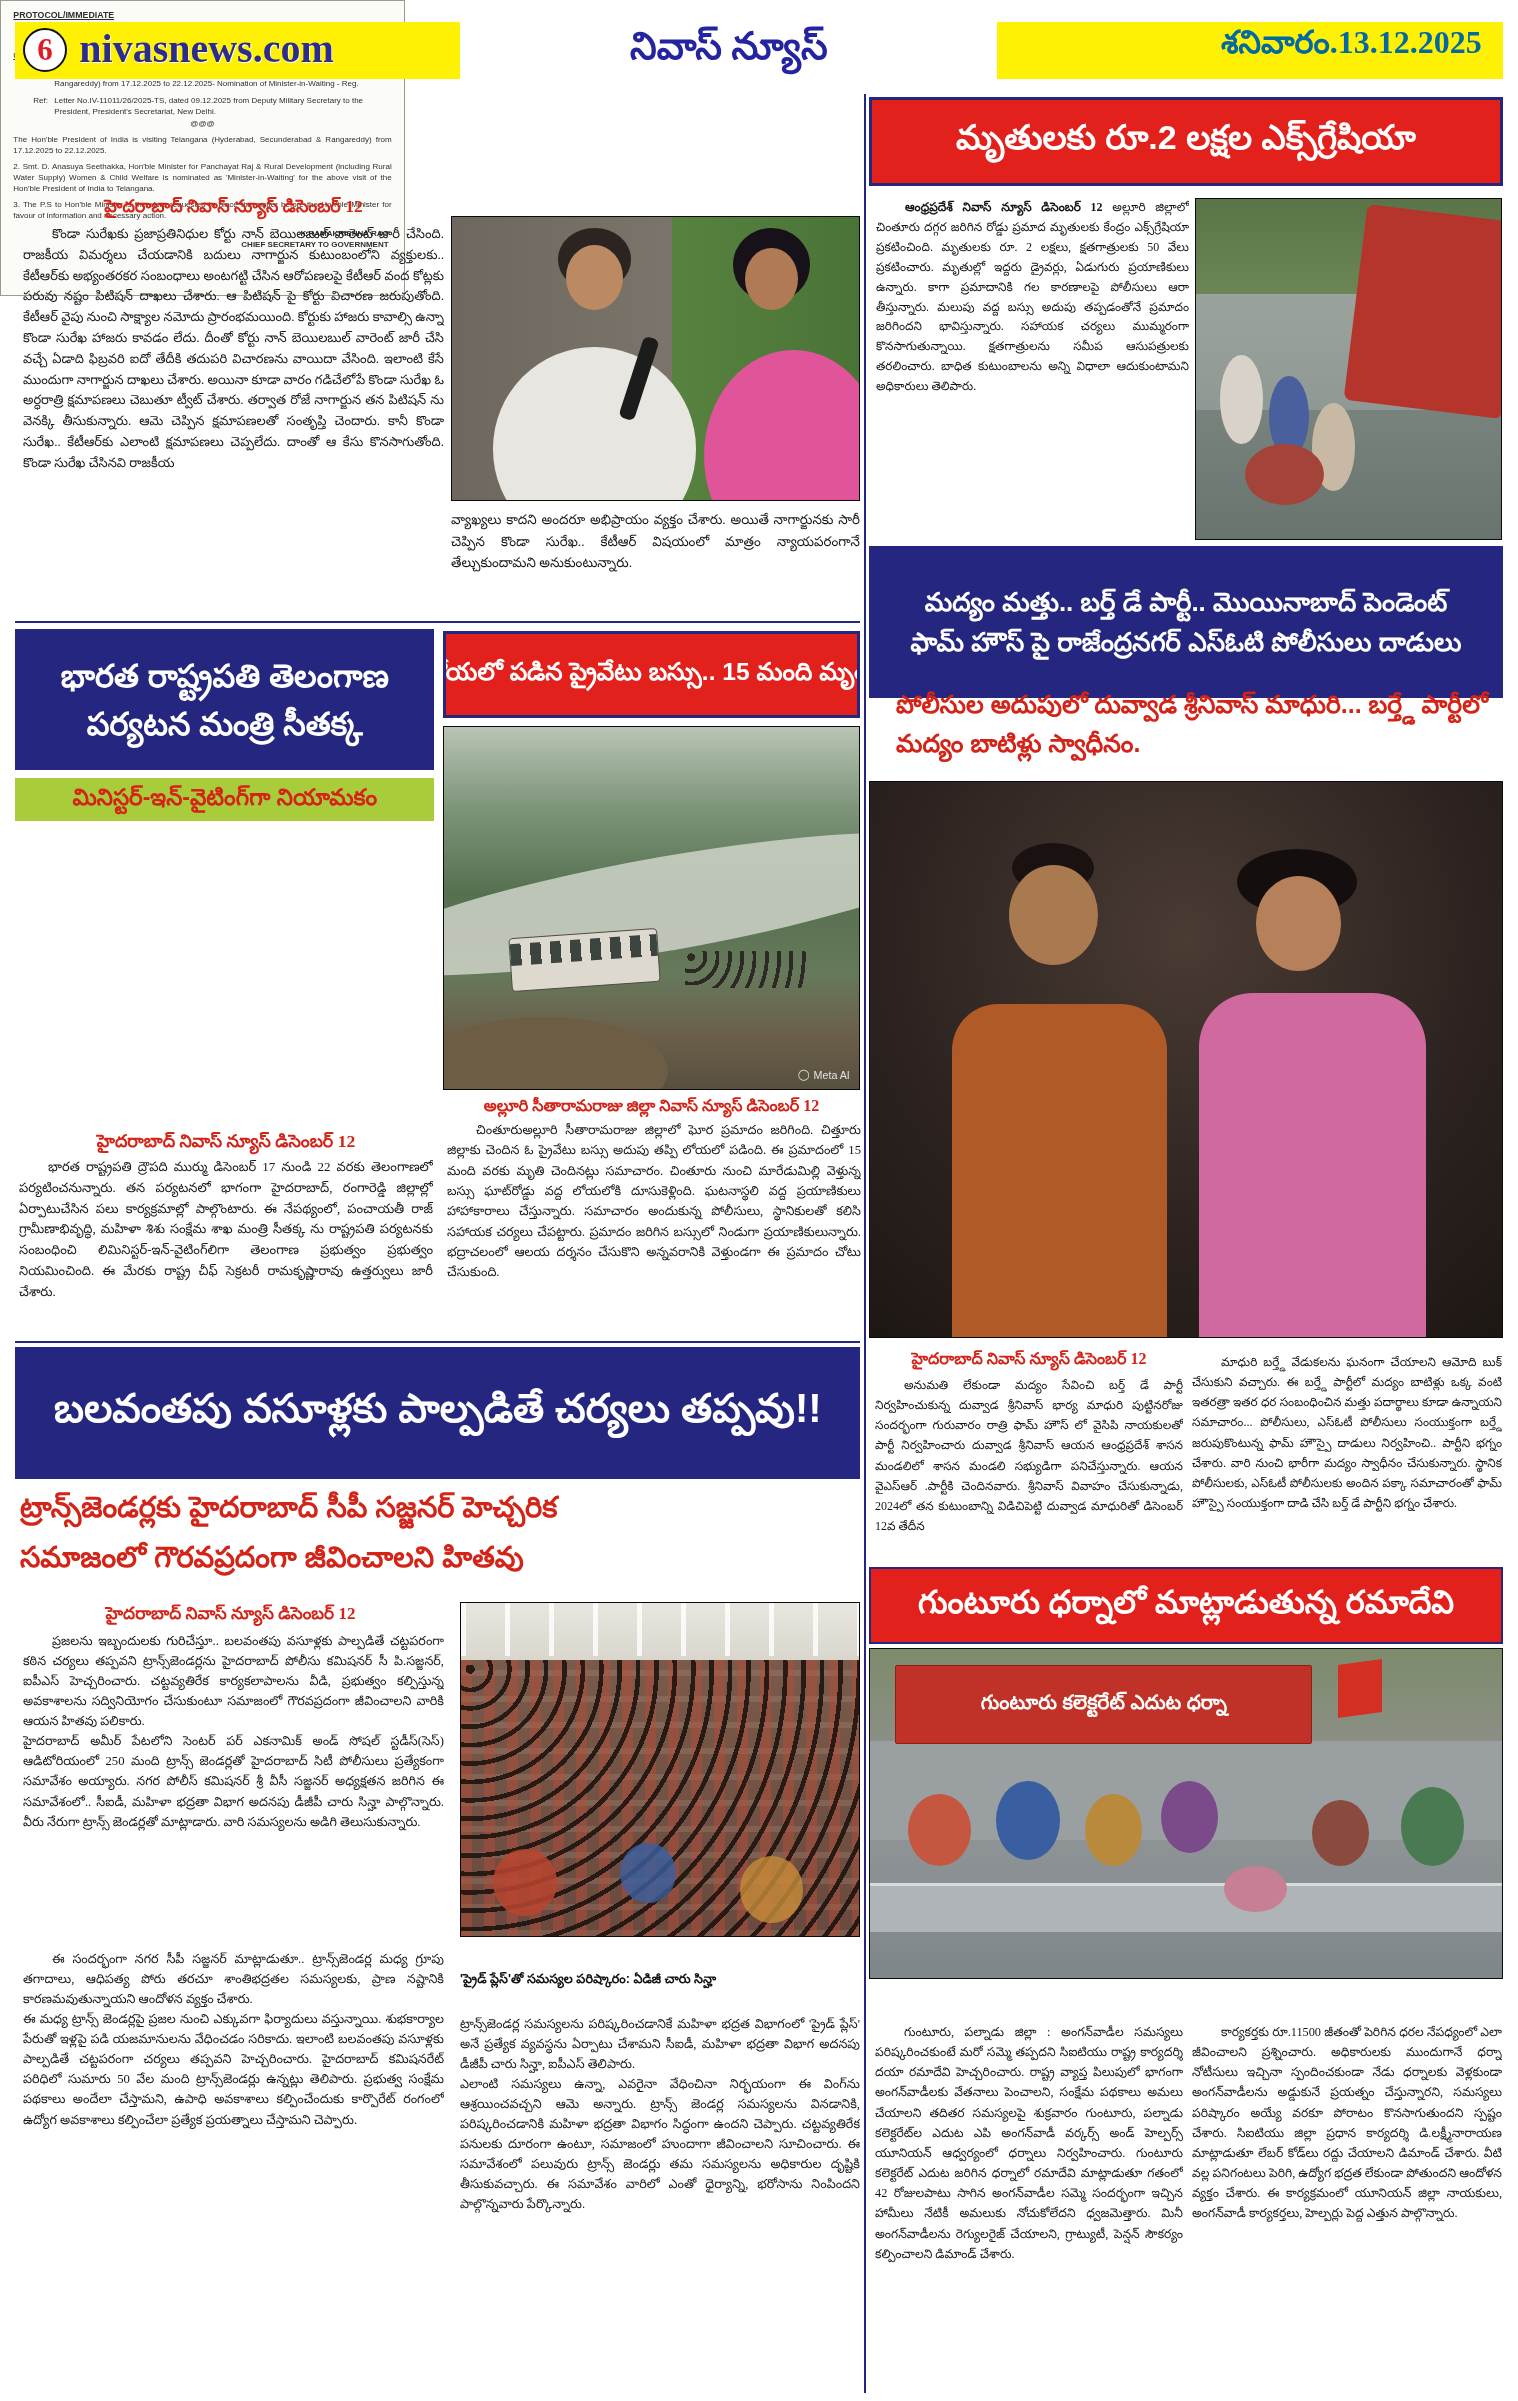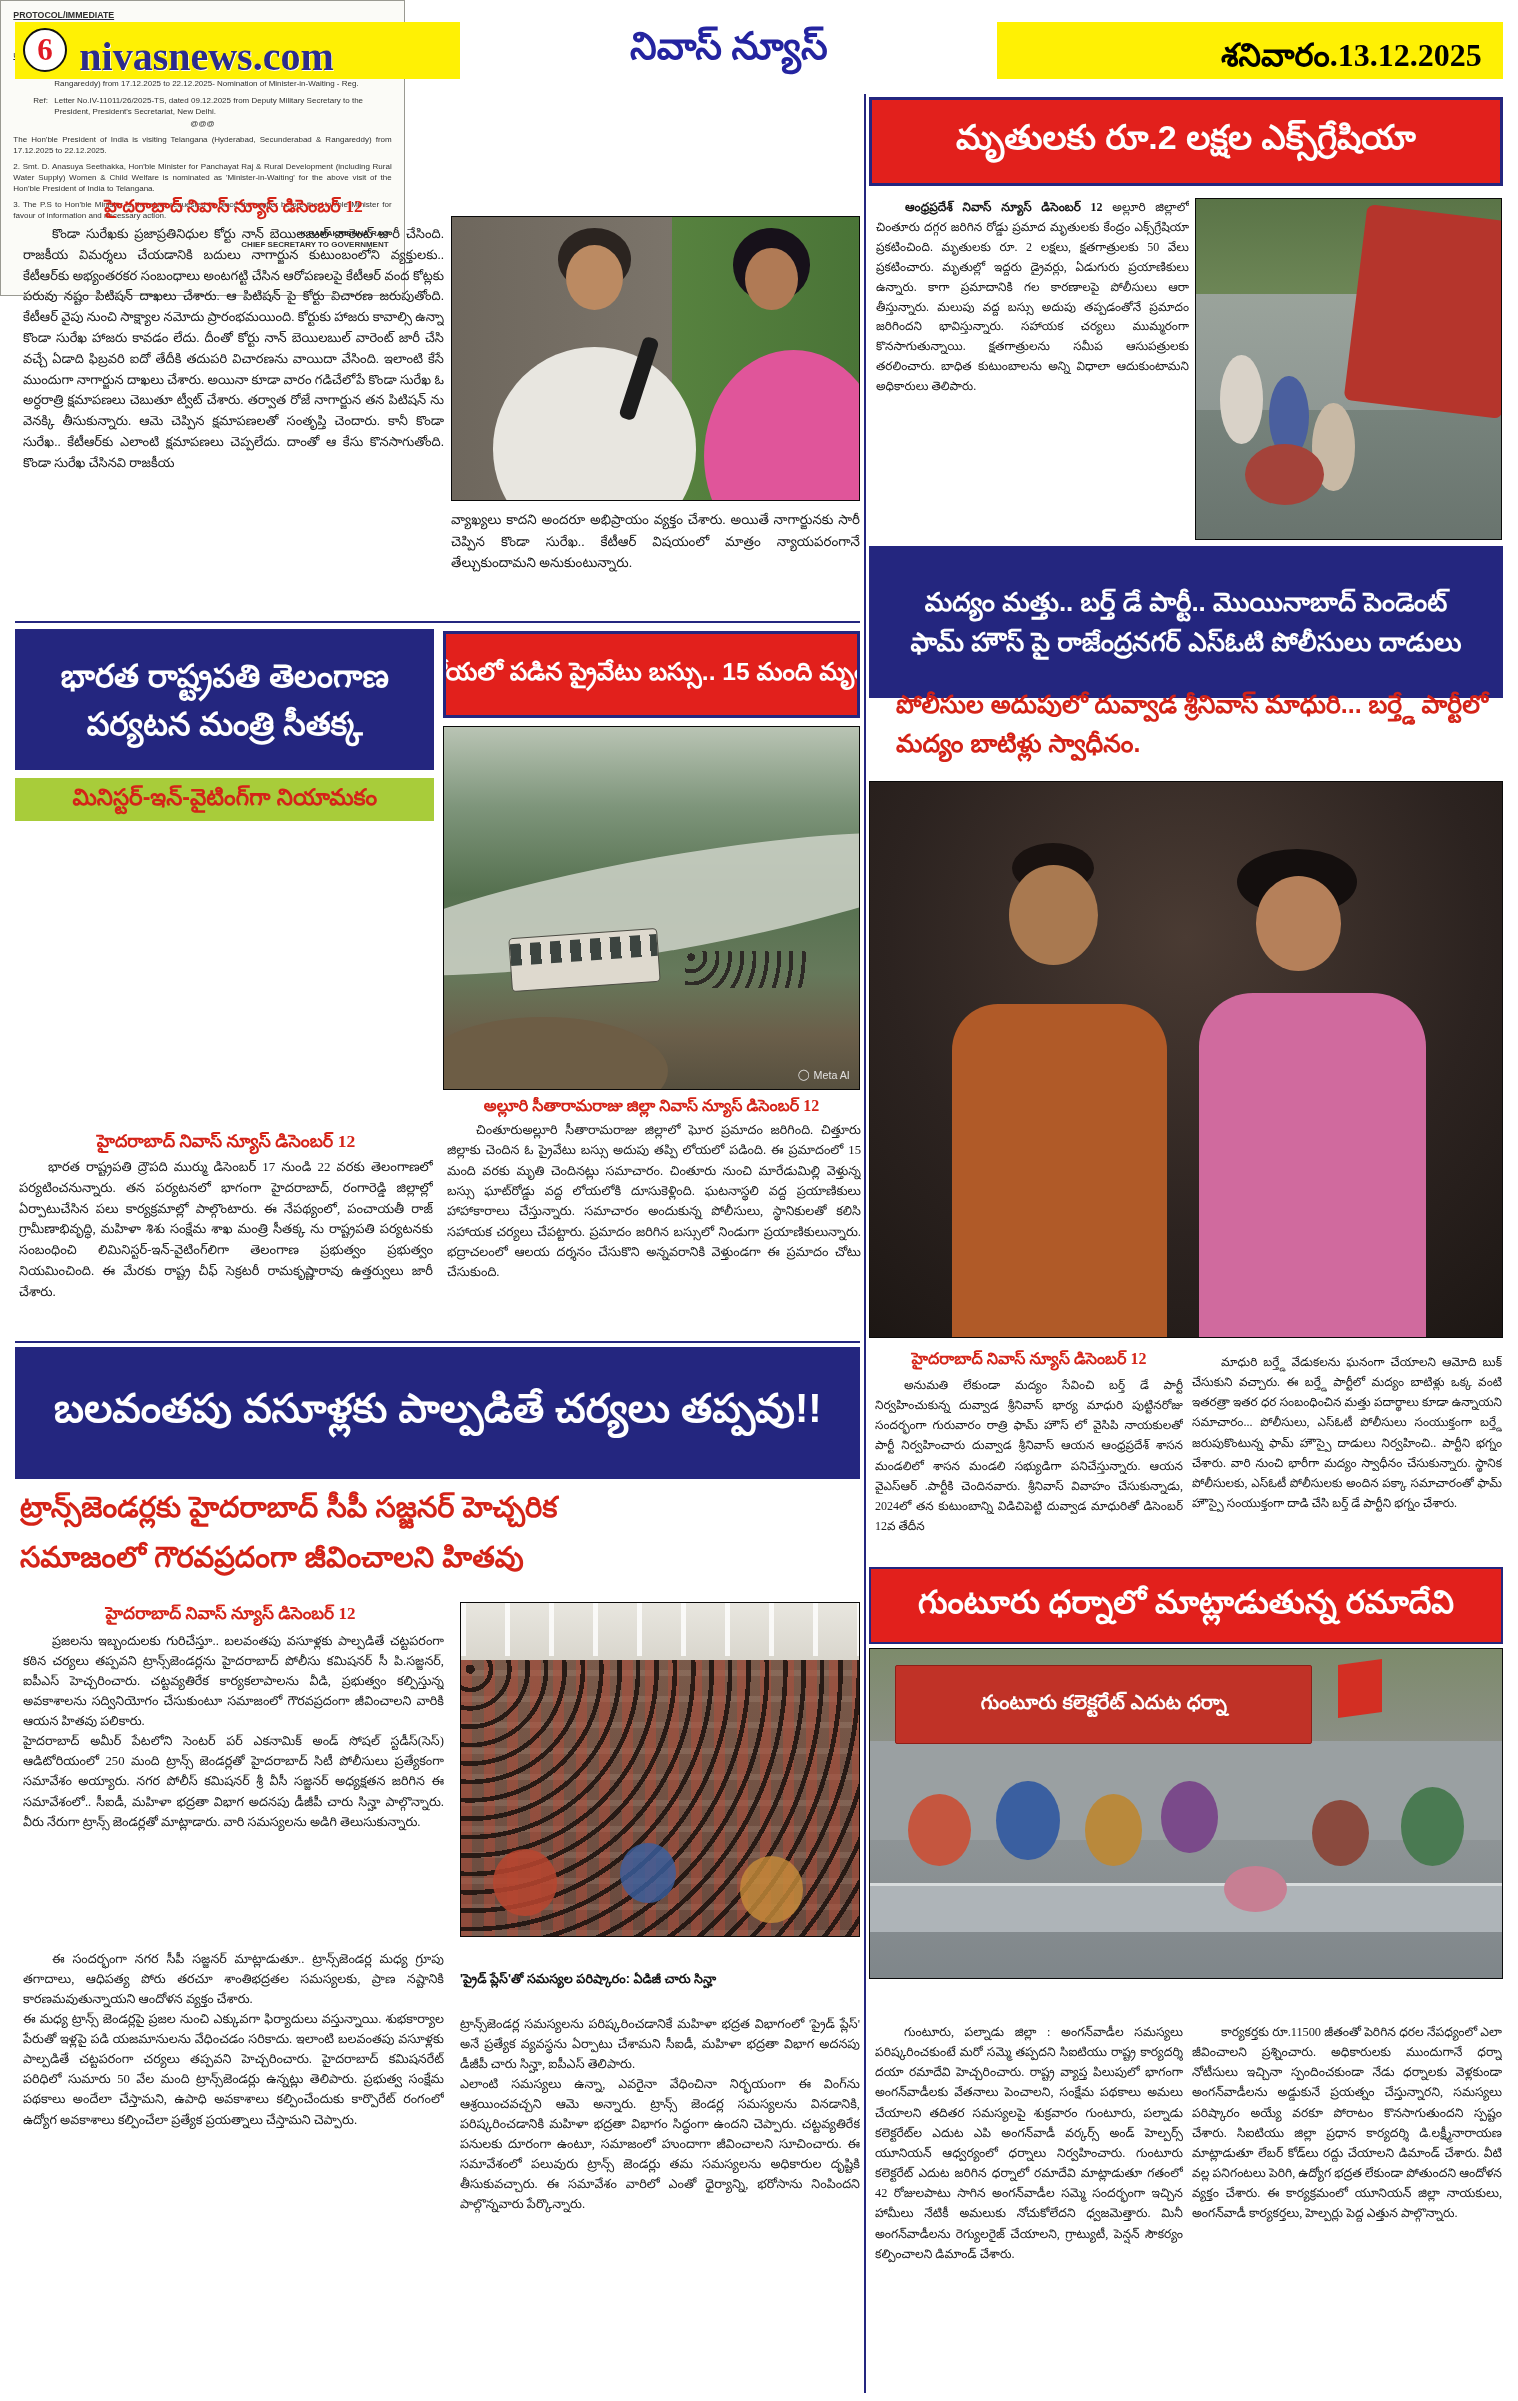--- a/index.html
+++ b/index.html
@@ -17,25 +17,25 @@
         font-family:"Liberation Serif",serif;}
   .page *{box-sizing:border-box;}
 
   
   .topbar{position:absolute;left:15.3px;top:21.5px;width:1488px;height:57px;background:var(--yellow);
           display:flex;align-items:center;}
   .page-circle{position:absolute;left:7.7px;top:6.1px;width:44px;height:44px;border-radius:50%;
                background:#fff;border:2.3px solid #111;display:flex;align-items:center;justify-content:center;}
   .page-circle span{color:#e01b24;font-weight:bold;font-size:31px;font-family:"Liberation Serif",serif;}
   .site{position:absolute;left:64px;top:3.1px;font-family:"Liberation Serif",serif;font-weight:bold;
-        font-size:40px;color:#2c2c8a;text-shadow:0.8px 0.8px 0 #ffffff;margin-top:8px;}
+        font-size:40px;color:#2c2c8a;text-shadow:0.8px 0.8px 0 #ffffff;}
   .mast-panel{position:absolute;left:445px;top:0;width:537px;height:57px;background:#ffffff;
               display:flex;align-items:center;justify-content:center;}
   .mast{font-size:38px;font-weight:bold;color:#2424a0;white-space:nowrap;}
-  .date{position:absolute;right:21.5px;top:15px;font-size:32px;font-weight:bold;color:#000000;white-space:nowrap;}
+  .date{position:absolute;right:21.5px;top:2px;font-size:32px;font-weight:bold;color:#0369a1;white-space:nowrap;}
 
   
   .rule{position:absolute;background:var(--navy);}
   #vline{left:864px;top:94px;width:2.3px;height:2299px;}
   #hl1{left:15.3px;top:621px;width:845px;height:2.3px;}
   #hl2{left:15.3px;top:1341px;width:845px;height:2.3px;}
 
   
   .hbox{position:absolute;display:flex;flex-direction:column;align-items:center;justify-content:center;
         color:#fff;font-weight:bold;text-align:center;font-family:"Liberation Sans",sans-serif;

